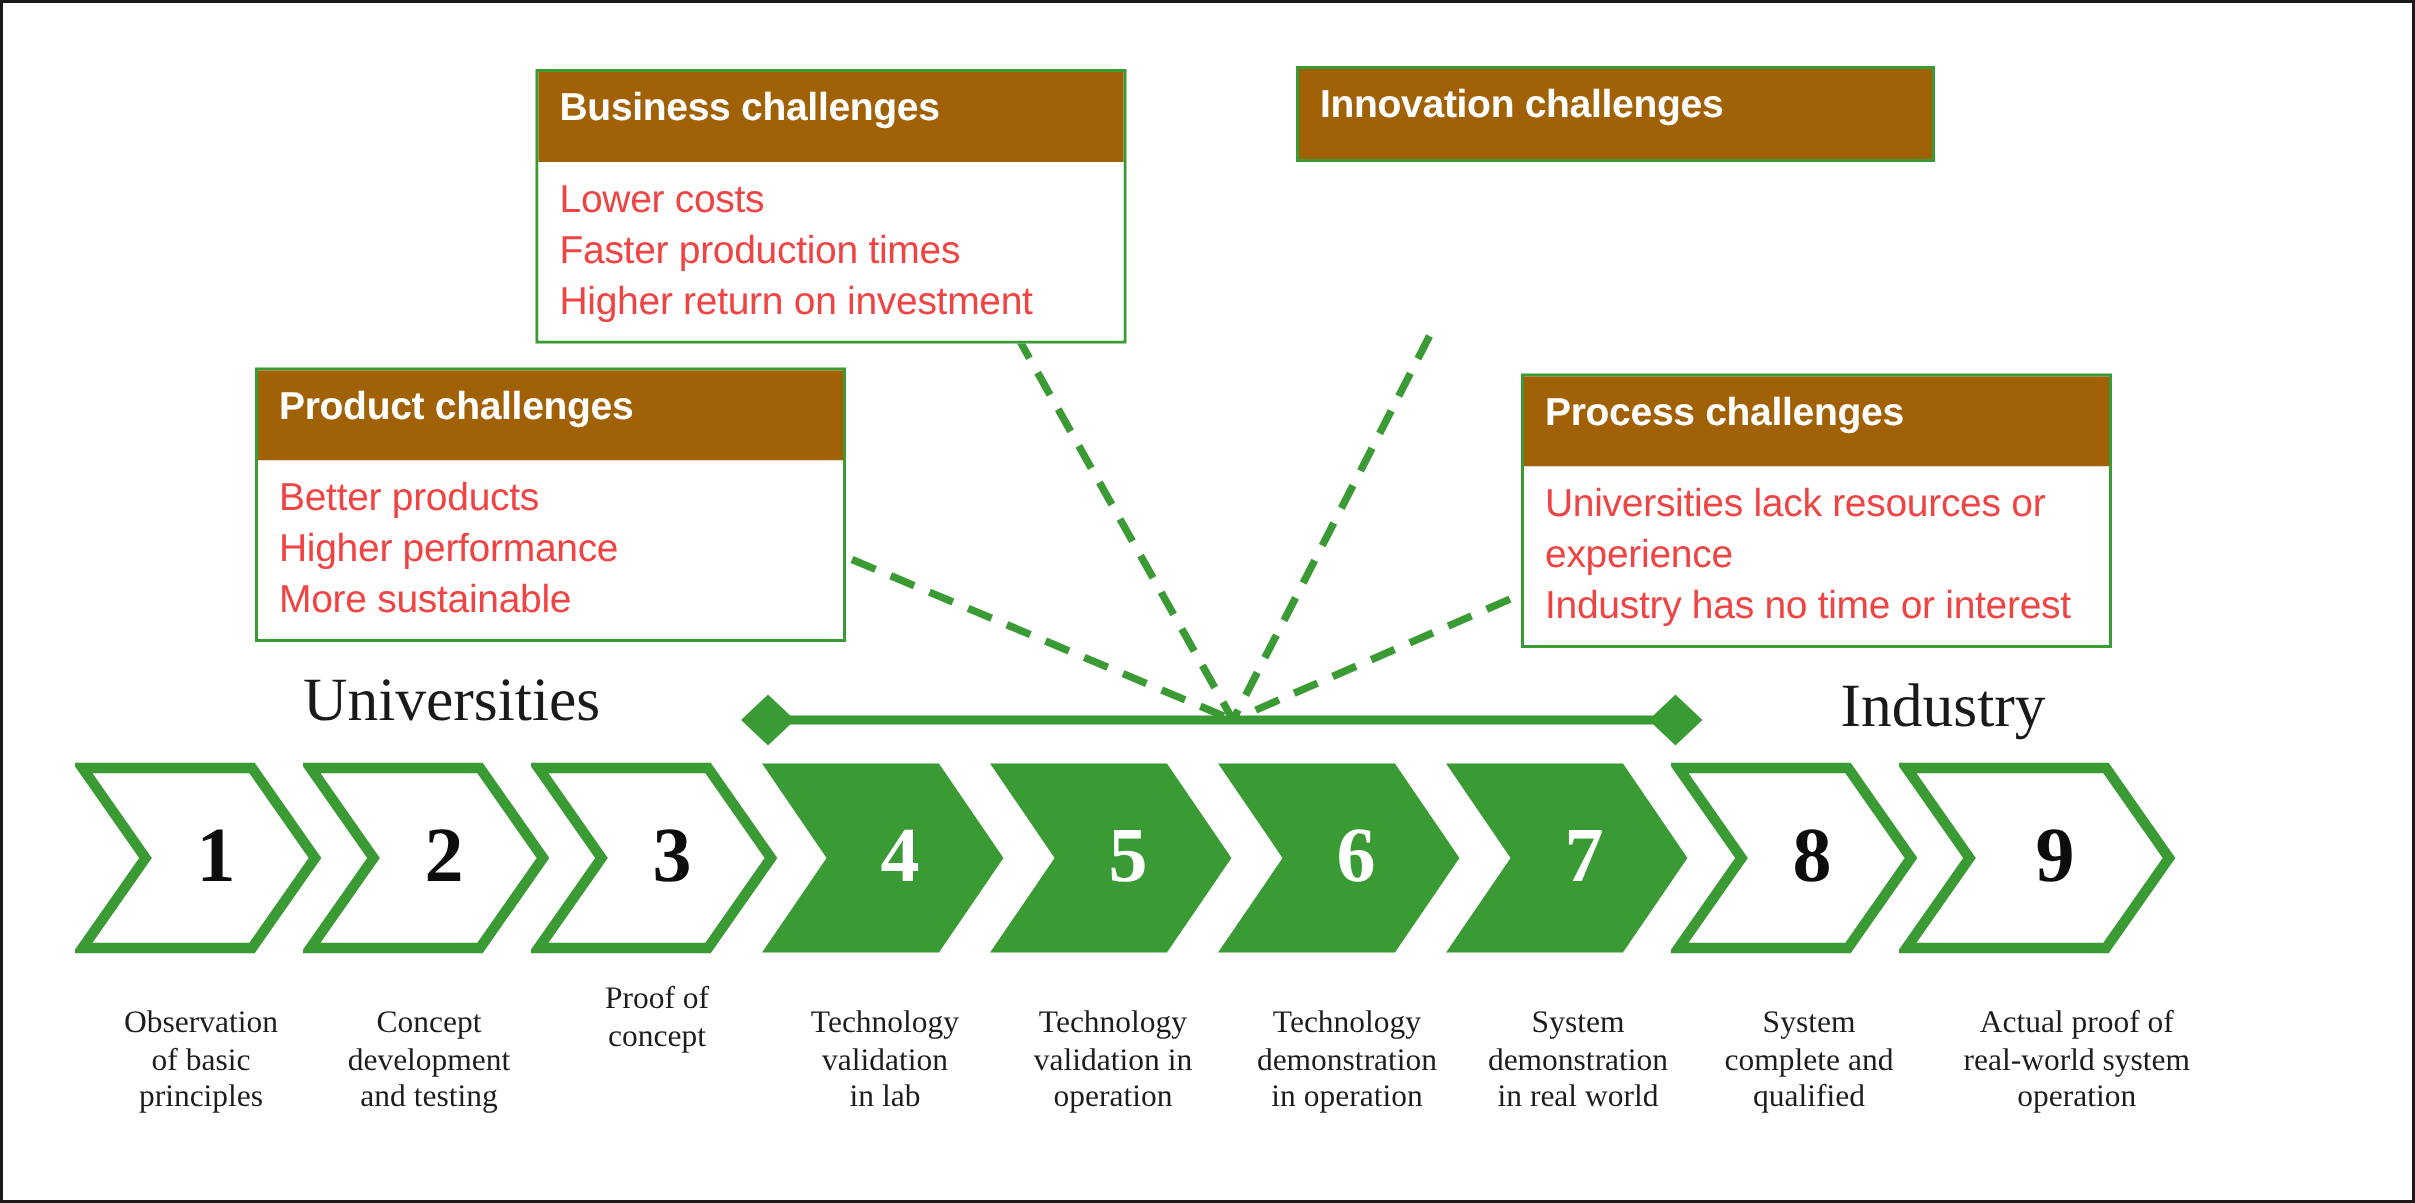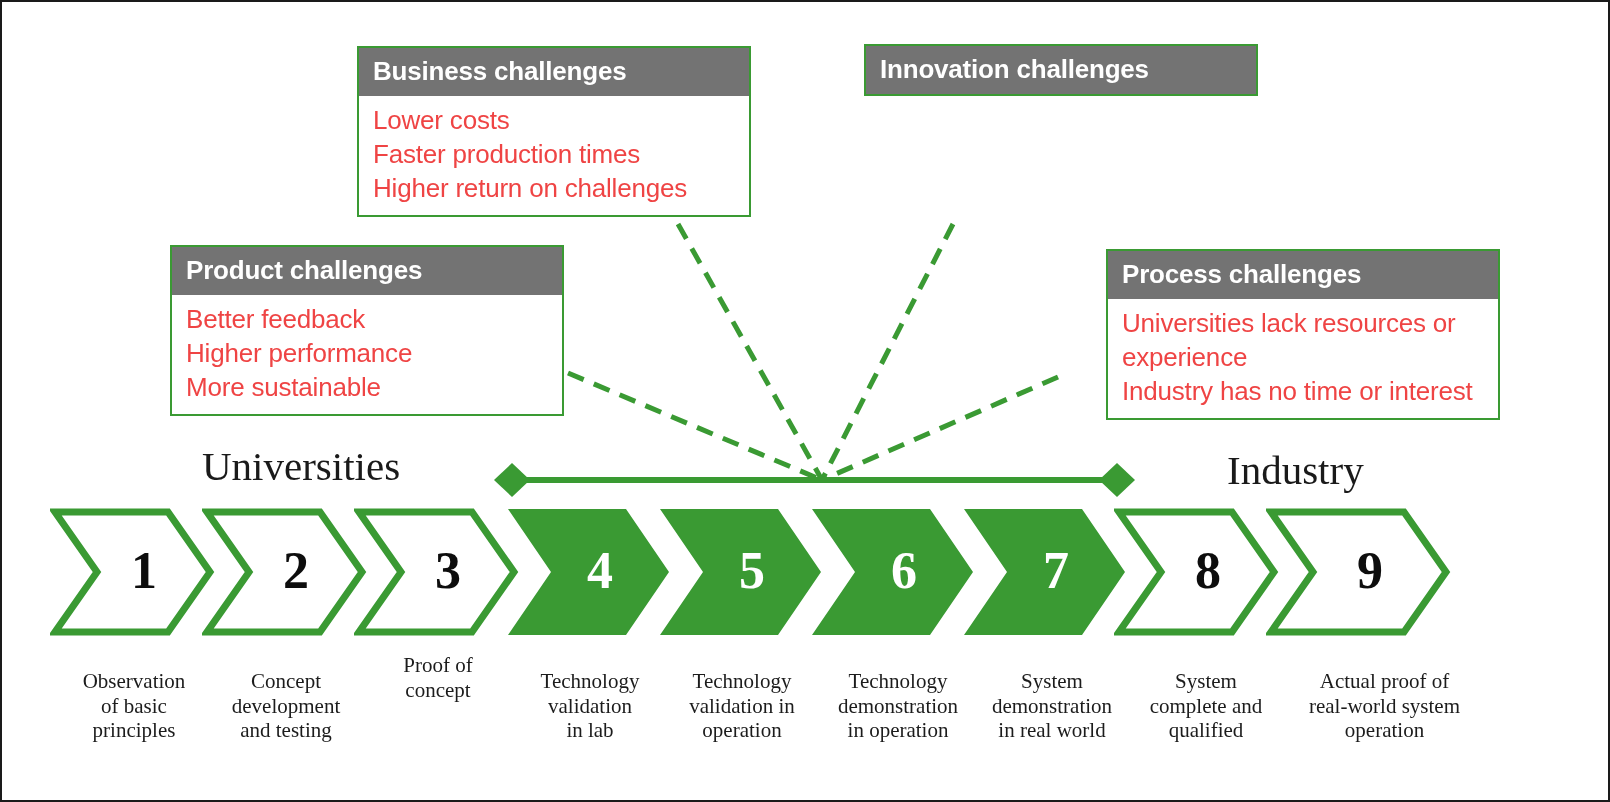--- a/index.html
+++ b/index.html
@@ -30,27 +30,27 @@
 
   
   .callout {
     position: absolute;
     box-sizing: border-box;
     background: #ffffff;
     border: 2px solid #3A9A33;
     z-index: 5;
   }
   .callout-header {
-    background: #737373;
+    background: #a16207;
     color: #ffffff;
     font-family: "Liberation Sans", sans-serif;
     font-weight: bold;
     font-size: 26px;
     line-height: 1.0;
-    padding: 10px 14px 12px 14px;
+    padding: 10px 14px 24px 14px;
     letter-spacing: -0.2px;
   }
   .callout-body {
     background: #ffffff;
     padding: 7px 14px 10px 14px;
   }
   .callout-line {
     font-family: "Liberation Sans", sans-serif;
     font-size: 26px;
     line-height: 1.31;
@@ -116,38 +116,38 @@
     <line x1="515" y1="478" x2="1128" y2="478" stroke="#3A9A33" stroke-width="6"></line>
     <polygon points="510,461 528,478 510,495 492,478" fill="#3A9A33"></polygon>
     <polygon points="1115,461 1133,478 1115,495 1097,478" fill="#3A9A33"></polygon>
   </svg>
 
   <div class="callout" style="left:355px; top:44px; width:394px;">
     <div class="callout-header">Business challenges</div>
     <div class="callout-body">
       <div class="callout-line">Lower costs</div>
       <div class="callout-line">Faster production times</div>
-      <div class="callout-line">Higher return on challenges</div>
+      <div class="callout-line">Higher return on investment</div>
     </div>
   </div>
 
-  <div class="callout" style="left:862px; top:42px; width:394px;">
+  <div class="callout" style="left:862px; top:42px; width:426px;">
     <div class="callout-header">Innovation challenges</div>
   </div>
 
   <div class="callout" style="left:168px; top:243px; width:394px;">
     <div class="callout-header">Product challenges</div>
     <div class="callout-body">
-      <div class="callout-line">Better feedback</div>
+      <div class="callout-line">Better products</div>
       <div class="callout-line">Higher performance</div>
       <div class="callout-line">More sustainable</div>
     </div>
   </div>
 
-  <div class="callout" style="left:1104px; top:247px; width:394px;">
+  <div class="callout" style="left:1012px; top:247px; width:394px;">
     <div class="callout-header">Process challenges</div>
     <div class="callout-body">
       <div class="callout-line wrapit">Universities lack resources or experience</div>
       <div class="callout-line">Industry has no time or interest</div>
     </div>
   </div>
 
   <div class="side-label" style="left:188px; top:444px;">Universities</div>
   <div class="side-label" style="left:1213px; top:448px;">Industry</div>
 

